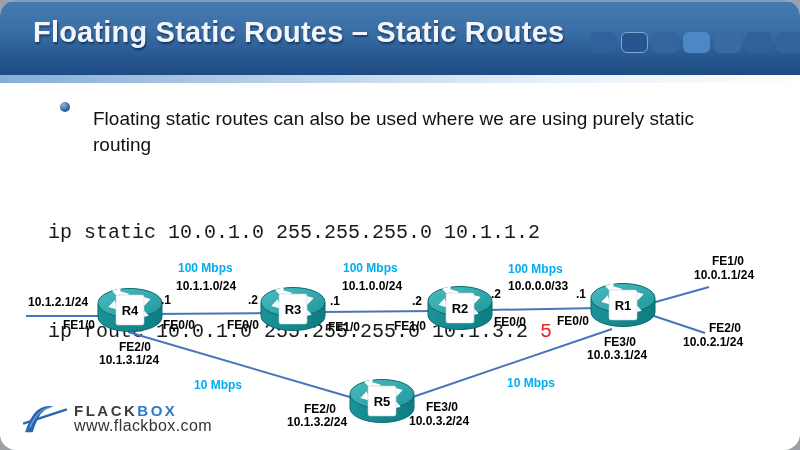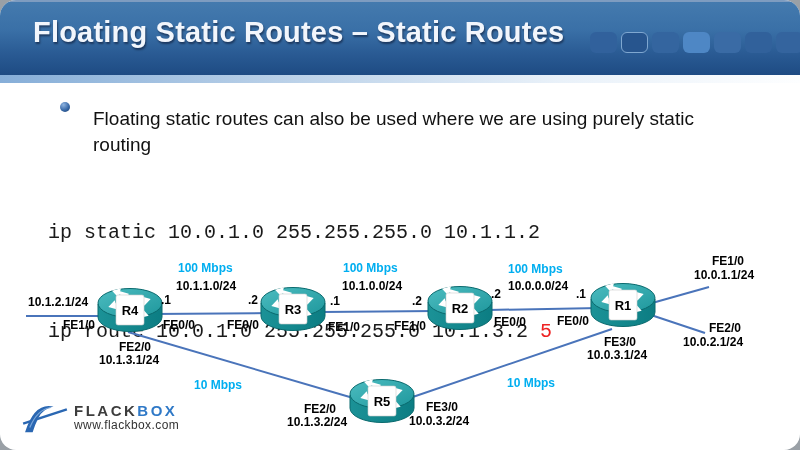--- a/index.html
+++ b/index.html
@@ -35,21 +35,21 @@
   .router .rname{position:absolute;left:0;top:6px;width:66px;height:34px;display:flex;
        align-items:center;justify-content:center;font-weight:700;font-size:13px;color:#000;}
   .dlabel{position:absolute;font-weight:700;font-size:12px;color:#000;white-space:nowrap;}
   .dlabel.cyan{color:#00aef0;}
 
   
   .logo{position:absolute;left:22px;top:398px;display:flex;align-items:center;}
   .logo-text{margin-left:6px;}
   .brand{font-size:15px;font-weight:700;letter-spacing:2.5px;color:#3d3d3d;line-height:16px;}
   .brand .blue{color:#2f79c7;}
-  .url{font-size:12px;color:#333;letter-spacing:.4px;line-height:13px;}
+  .url{font-size:16px;color:#333;letter-spacing:.4px;line-height:13px;}
 </style>
 </head>
 <body>
 
 <div class="slide">
 
   <div class="hdr">
     <h1 class="hdr-title">Floating Static Routes – Static Routes</h1>
     <div class="deco">
       <span class="dq1"></span>
@@ -150,21 +150,21 @@
     <span class="dlabel" style="left:163px;top:318px">FE0/0</span>
     <span class="dlabel" style="left:227px;top:318px">FE0/0</span>
     <span class="dlabel" style="left:248px;top:293px">.2</span>
     <span class="dlabel cyan" style="left:343px;top:261px">100 Mbps</span>
     <span class="dlabel" style="left:342px;top:279px">10.1.0.0/24</span>
     <span class="dlabel" style="left:330px;top:294px">.1</span>
     <span class="dlabel" style="left:328px;top:320px">FE1/0</span>
     <span class="dlabel" style="left:394px;top:319px">FE1/0</span>
     <span class="dlabel" style="left:412px;top:294px">.2</span>
     <span class="dlabel cyan" style="left:508px;top:262px">100 Mbps</span>
-    <span class="dlabel" style="left:508px;top:279px">10.0.0.0/24</span>
+    <span class="dlabel" style="left:508px;top:279px">10.0.0.0/33</span>
     <span class="dlabel" style="left:491px;top:287px">.2</span>
     <span class="dlabel" style="left:494px;top:315px">FE0/0</span>
     <span class="dlabel" style="left:557px;top:314px">FE0/0</span>
     <span class="dlabel" style="left:576px;top:287px">.1</span>
     <span class="dlabel" style="left:712px;top:254px">FE1/0</span>
     <span class="dlabel" style="left:694px;top:268px">10.0.1.1/24</span>
     <span class="dlabel" style="left:709px;top:321px">FE2/0</span>
     <span class="dlabel" style="left:683px;top:335px">10.0.2.1/24</span>
     <span class="dlabel" style="left:604px;top:335px">FE3/0</span>
     <span class="dlabel" style="left:587px;top:348px">10.0.3.1/24</span>

